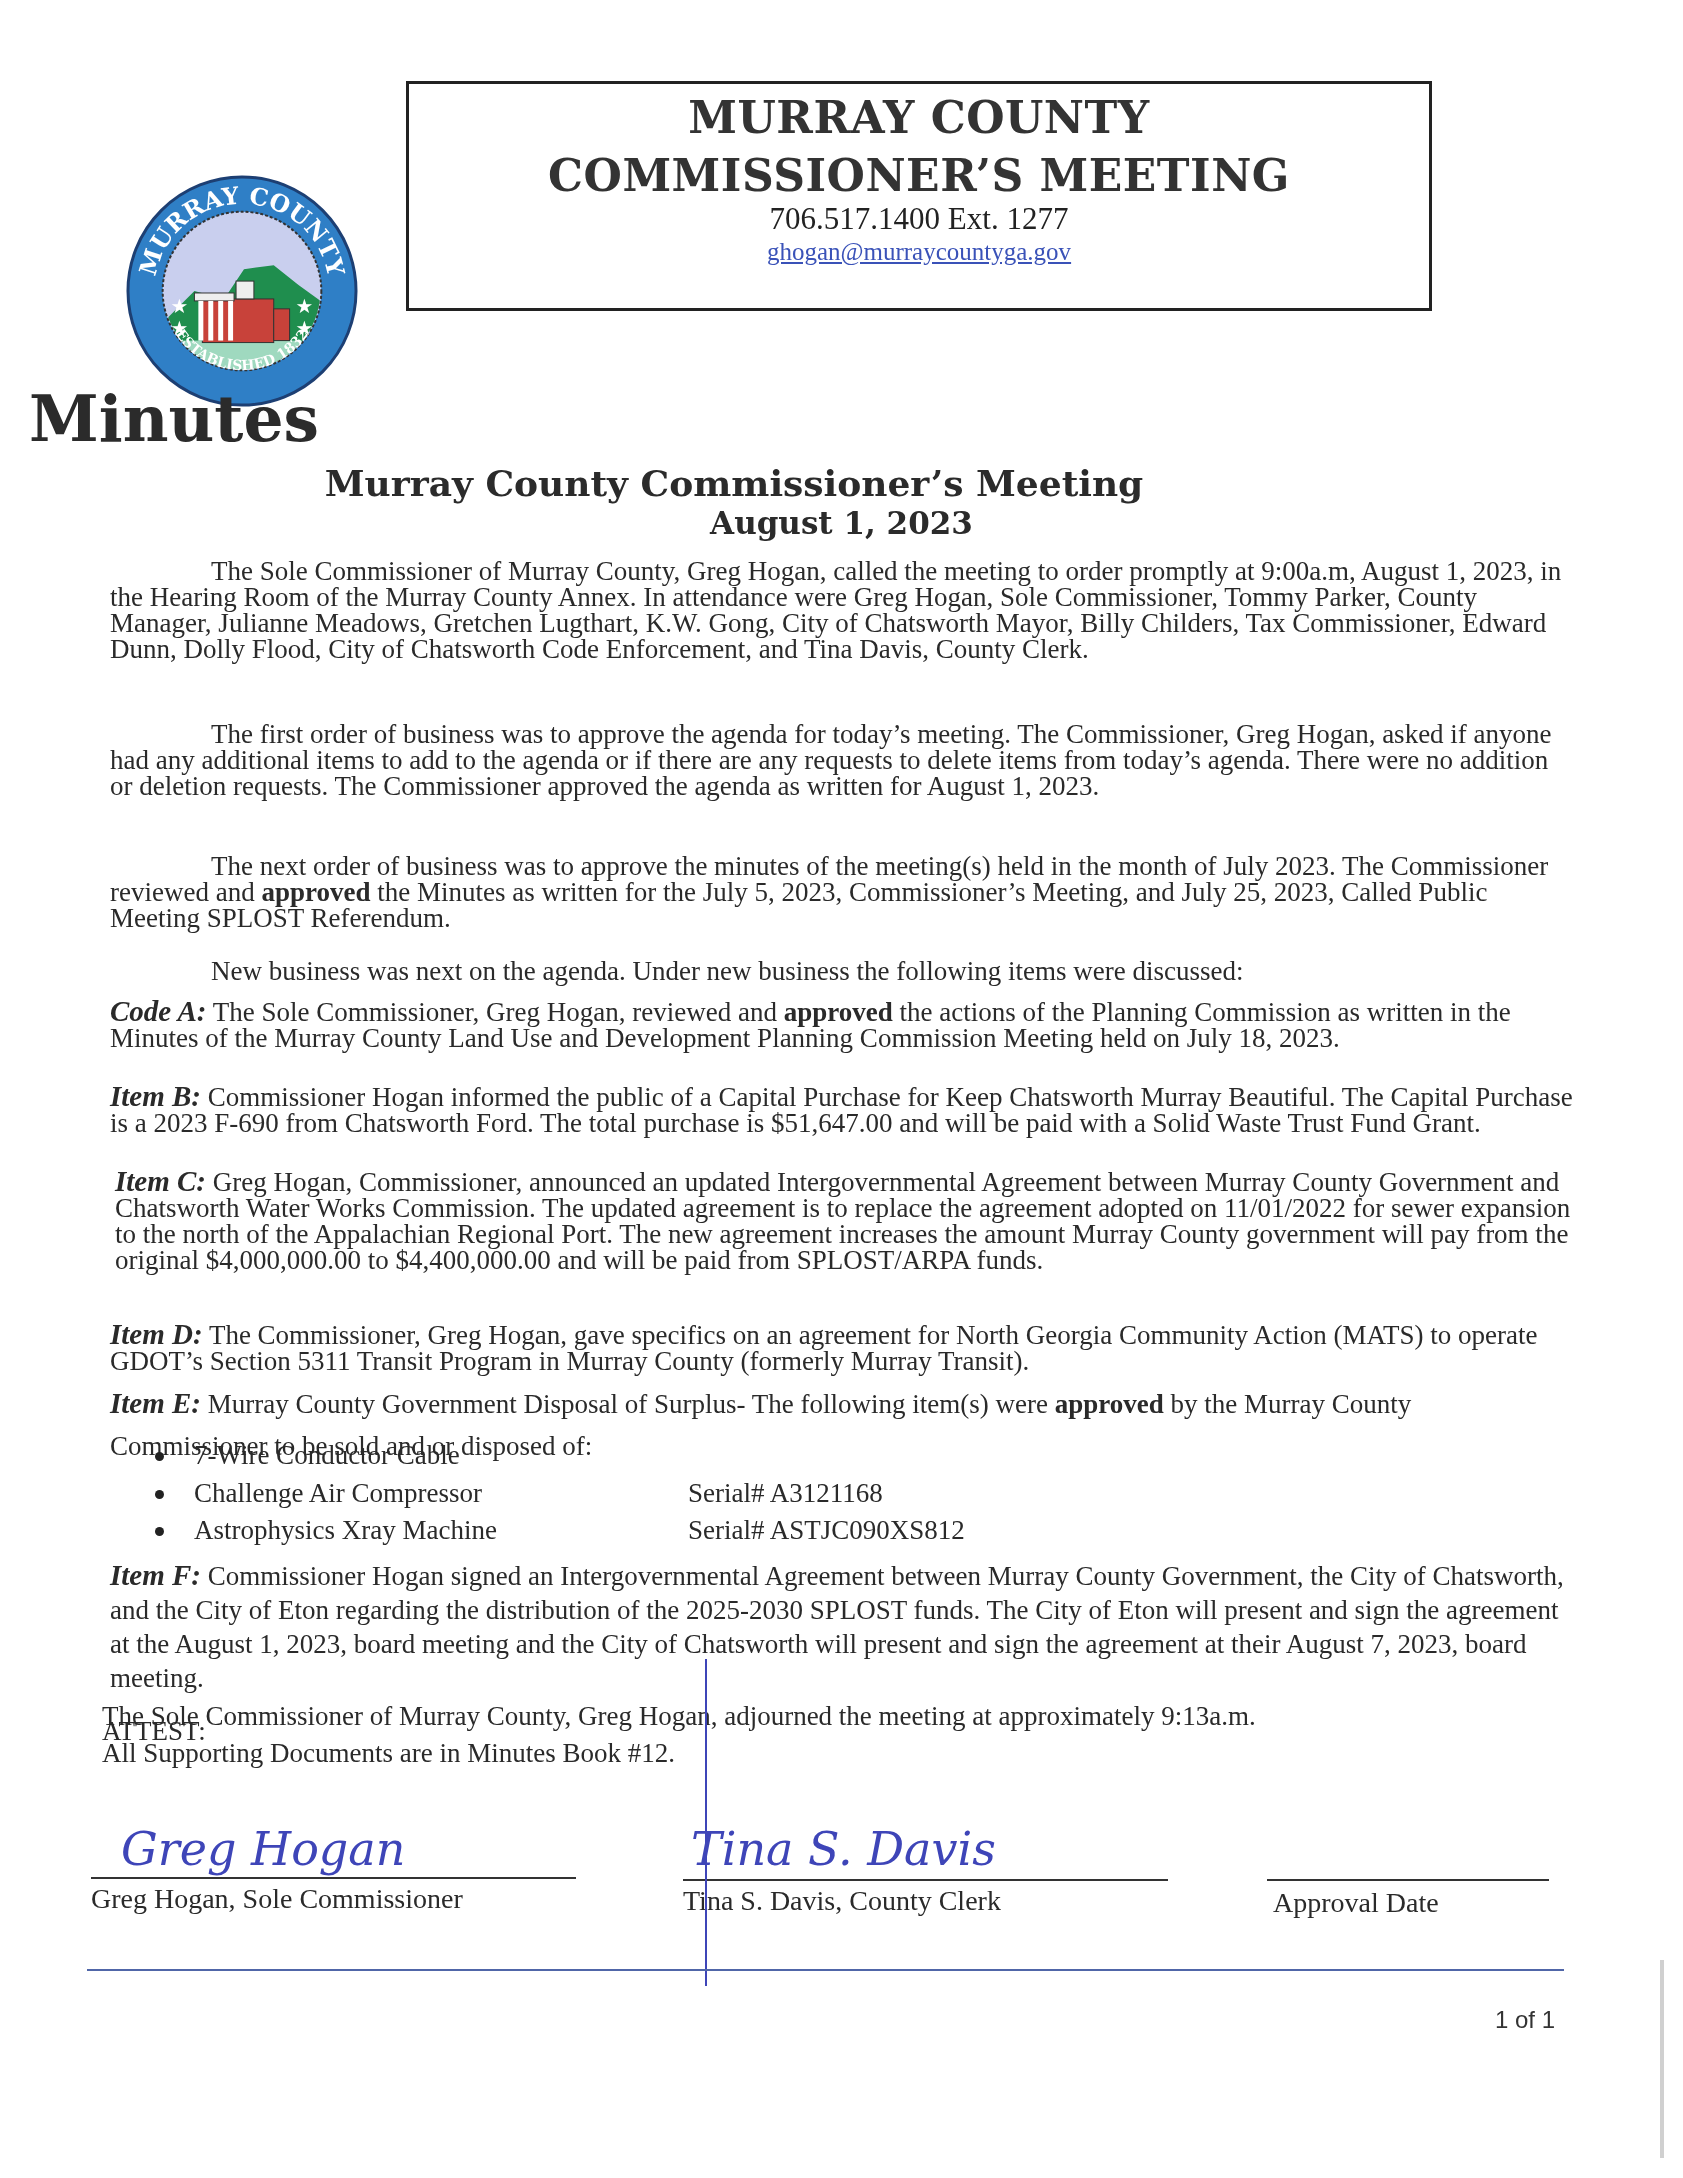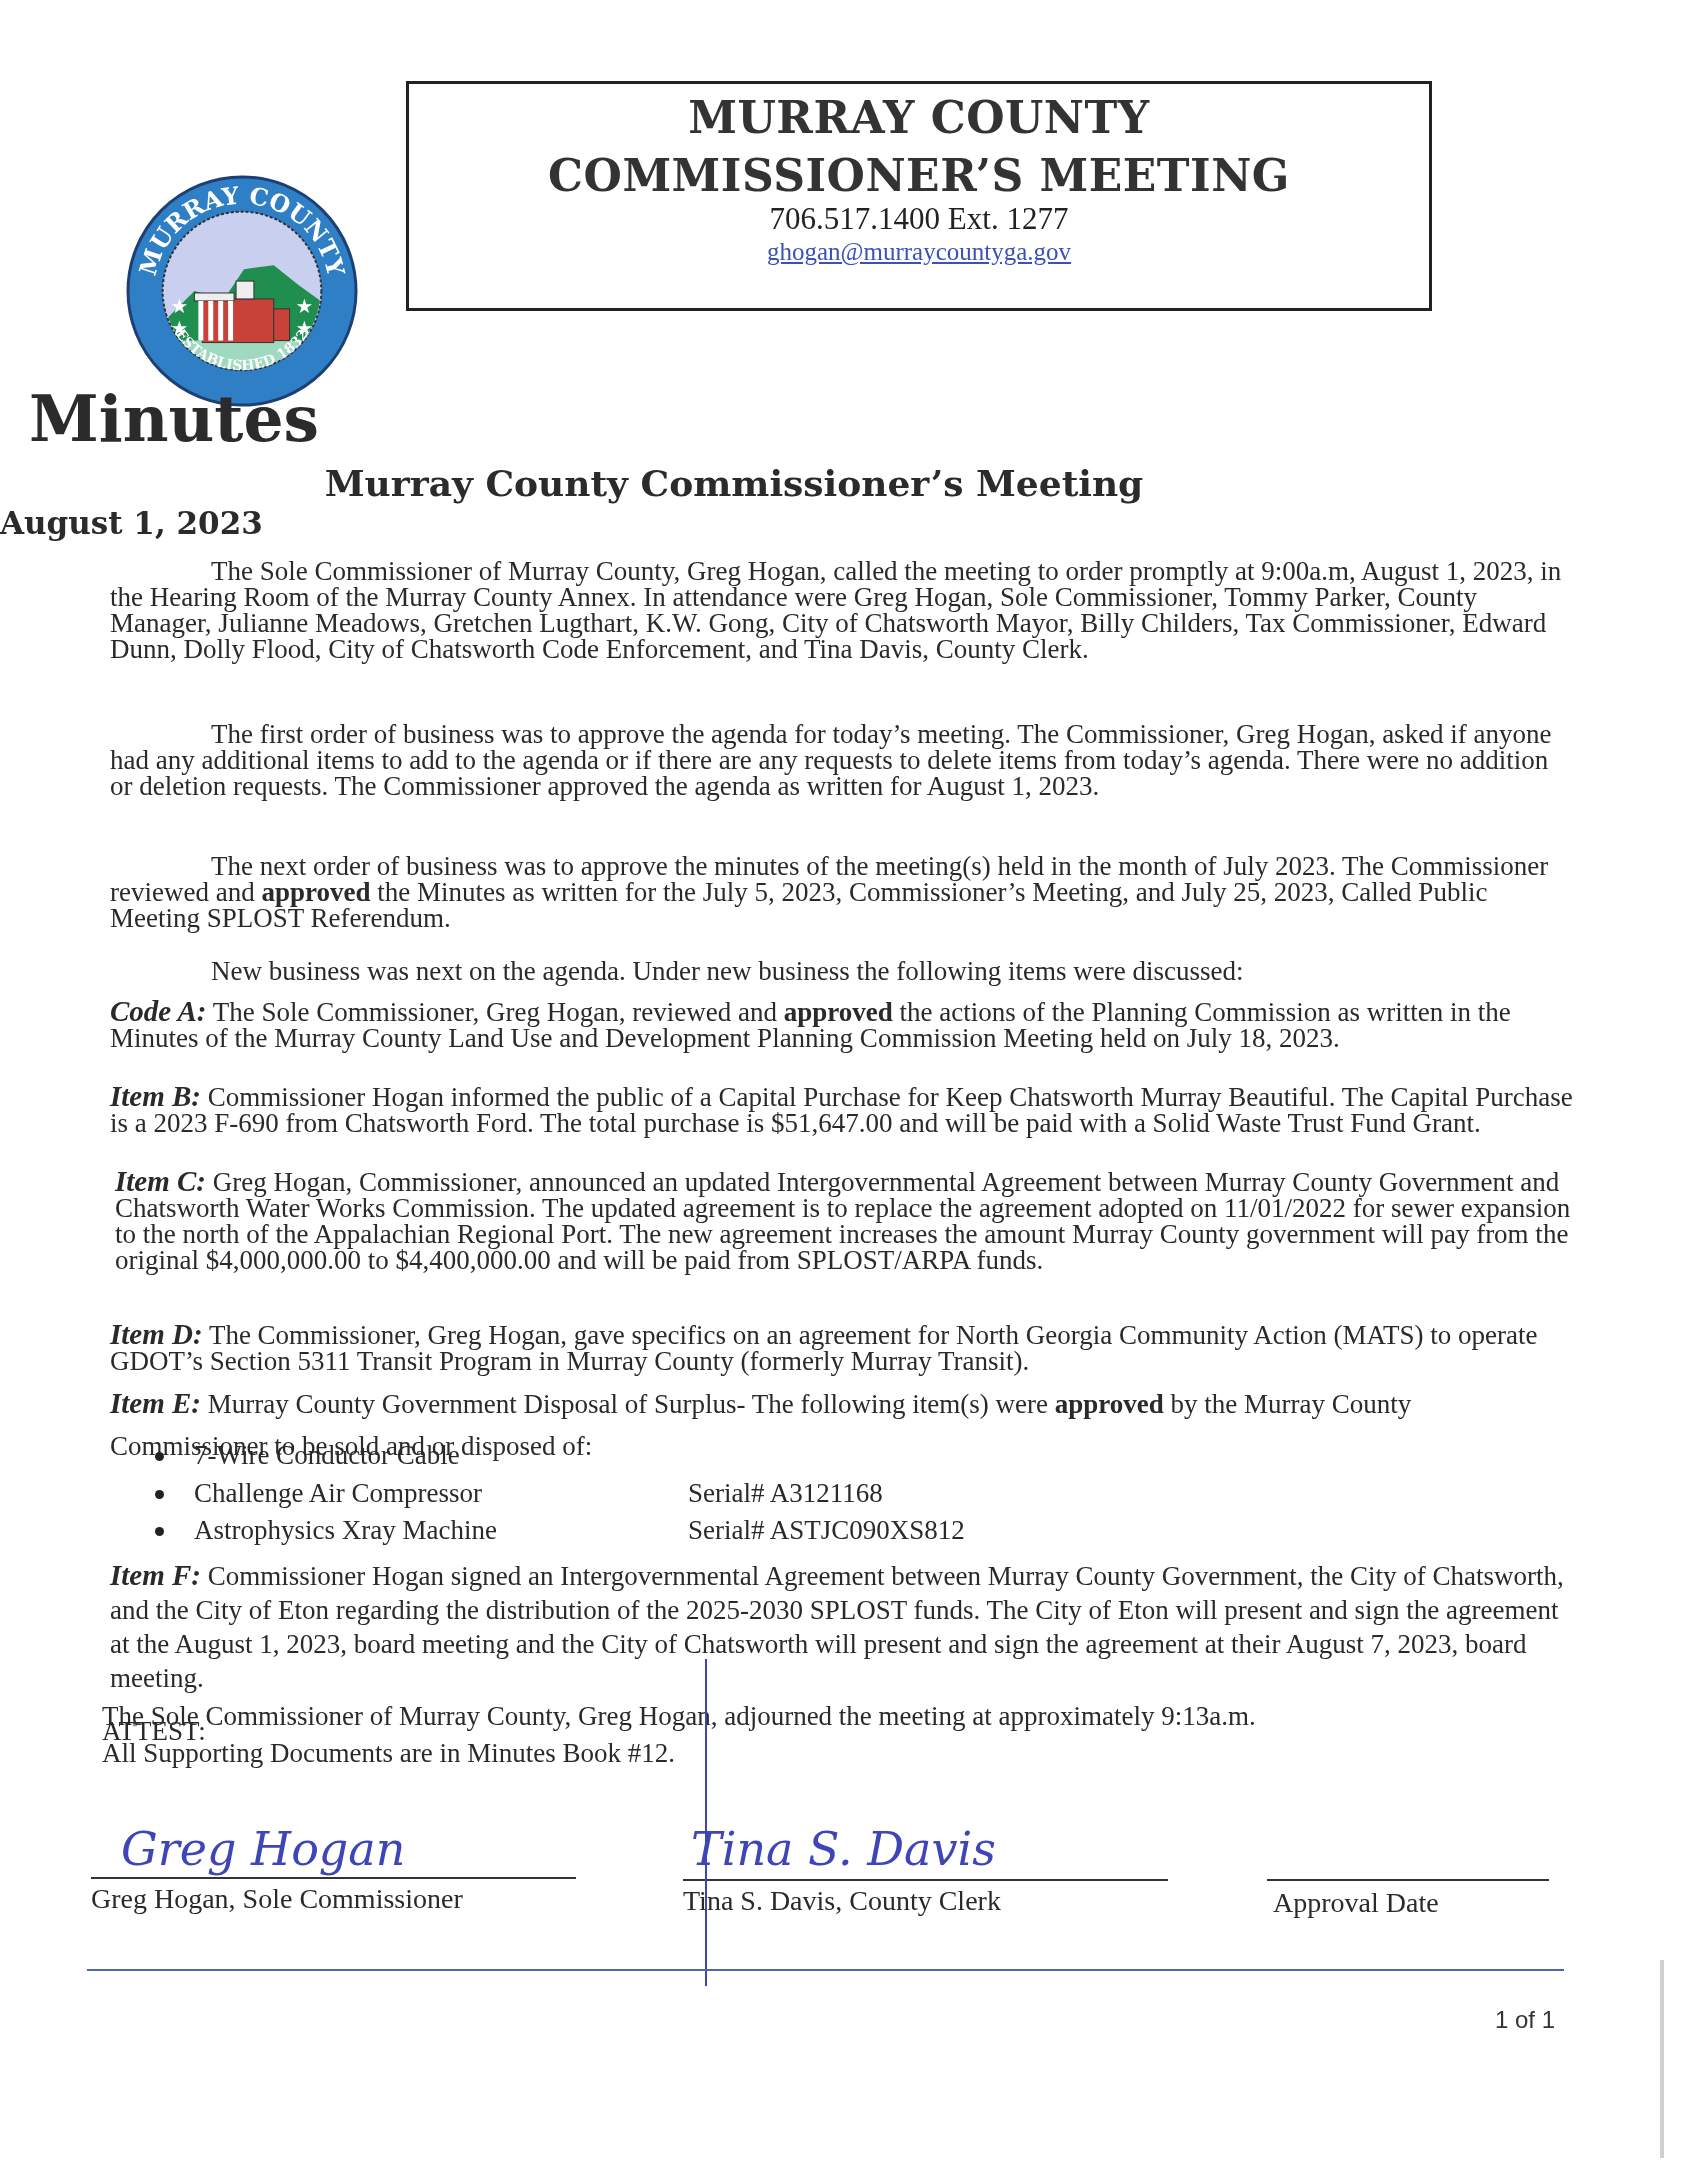--- a/index.html
+++ b/index.html
@@ -6,21 +6,21 @@
   body { width:1683px; height:2178px; position:relative; overflow:hidden;
          font-family:"DejaVu Serif", "Liberation Serif", serif; color:#2a2a2a; }
   .abs { position:absolute; }
   .seal { left:125px; top:174px; width:234px; height:234px; }
   .hdrbox { left:406px; top:81px; width:1026px; height:230px; border:3px solid #222; box-sizing:border-box; text-align:center; }
   .hdr-title { font-family:"DejaVu Serif", serif; font-weight:bold; font-size:44px; line-height:48px; color:#333; letter-spacing:0.5px; margin-top:10px; }
   .hdr-line { font-family:"Liberation Serif", serif; font-size:31px; line-height:38px; color:#222; }
   .hdr-email { font-family:"Liberation Serif", serif; font-size:25px; line-height:28px; color:#3a52b8; text-decoration:underline; }
   .title-min { left:0; width:1683px; top:380px; text-align:left; font-family:"DejaVu Serif", serif; font-weight:bold; font-size:63px; line-height:79px; color:#2b2b2b;padding-left:29px; }
   .title-sub { left:0; width:1468px; top:461px; text-align:center; font-family:"DejaVu Serif", serif; font-weight:bold; font-size:36px; line-height:44px; color:#2b2b2b; }
-  .title-date { left:0; width:1683px; top:503px; font-family:"DejaVu Serif", serif; font-weight:bold; font-size:31px; line-height:40px; color:#2b2b2b; }
+  .title-date { left:0; width:1683px; top:503px; text-align:center; font-family:"DejaVu Serif", serif; font-weight:bold; font-size:31px; line-height:40px; color:#2b2b2b; }
   .body { left:102px; width:1480px; font-family:"Liberation Serif", serif; font-size:27px; line-height:26px; color:#2a2a2a; text-align:left; }
   .body p { margin:8px; }
   .indent { text-indent:101px; }
   .item-label { font-weight:bold; font-style:italic; font-size:29px; }
   b { font-weight:bold; }
   .bullets { left:139px; width:990px; font-family:"Liberation Serif", serif; font-size:27px; color:#2a2a2a; }
   .bullet-row { position:absolute; left:0; height:36px; white-space:nowrap; }
   .bullet-dot { position:absolute; left:16px; top:12px; width:9px; height:9px; border-radius:50%; background:#222; }
   .bullet-name { position:absolute; left:55px; top:0; }
   .bullet-serial { position:absolute; left:549px; top:0; }

